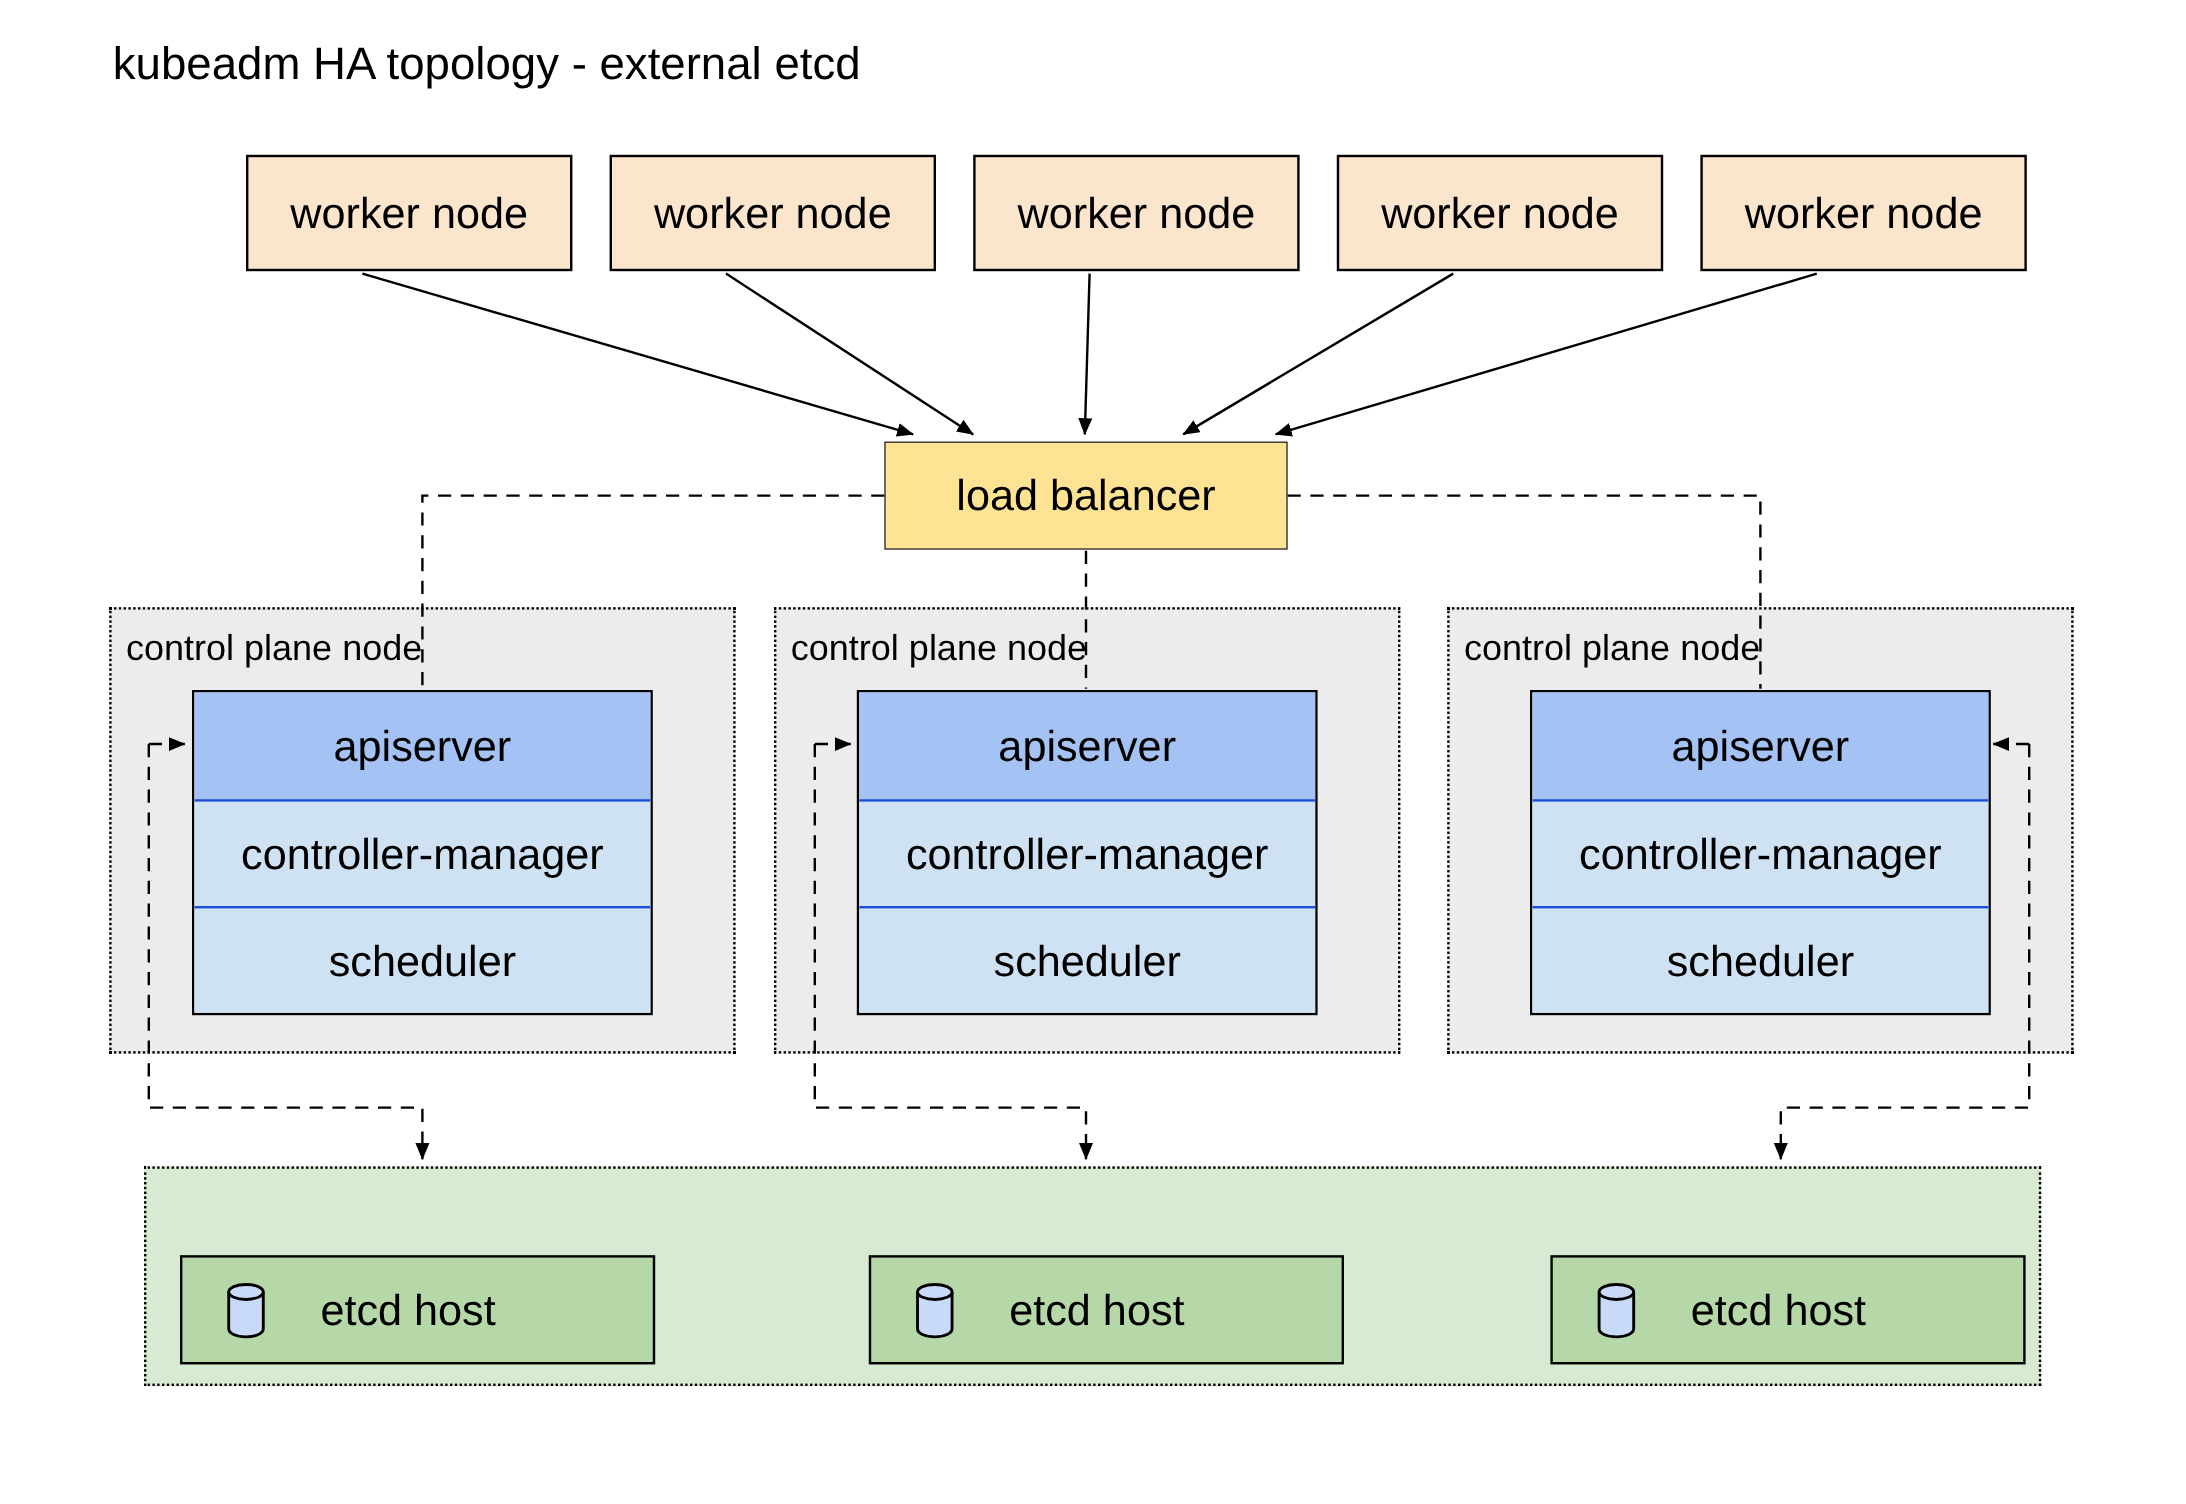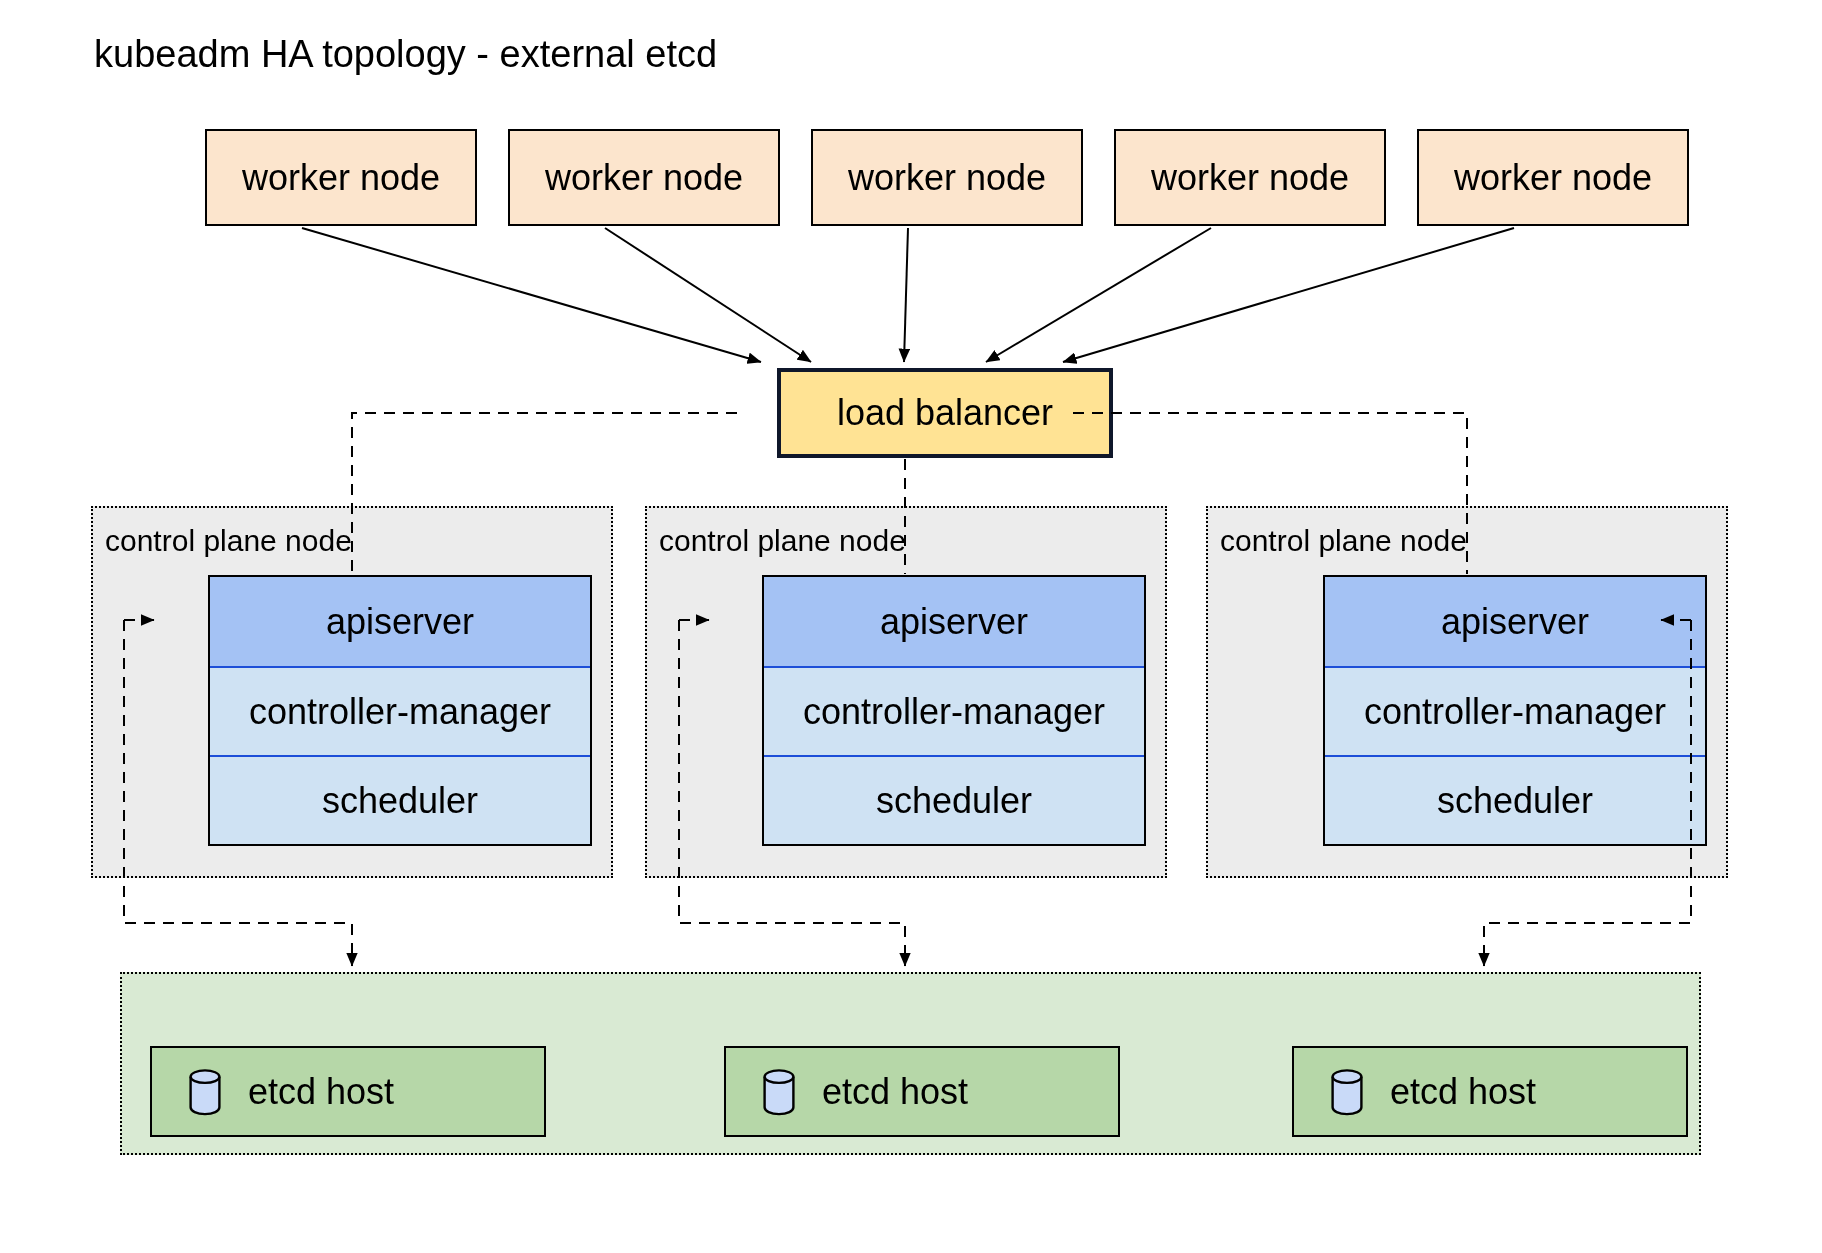--- a/index.html
+++ b/index.html
@@ -14,35 +14,34 @@
   }
   .worker{
     background:var(--pal-worker_fill,#fce5cd);
     border:2px solid #000;
     display:flex;align-items:center;justify-content:center;
     font-size:36px;
     margin-left:39px;
   }
   .lb{
     background:var(--pal-load_balancer_fill,#ffe394);
-    border:4px solid #0f172a;
+    border:1px solid #0f172a;
     display:flex;align-items:center;justify-content:center;
     font-size:36px;
-    margin-left:40px;
   }
   .cp{
     background:var(--pal-control_plane_fill,#ececec);
     border:2px dotted #000;
   }
   .cp-label{
     position:absolute;left:12px;top:16px;font-size:30px;white-space:nowrap;
   }
   .stack{
     position:absolute;left:67px;top:67px;width:384px;
-    border:2px solid #000;box-sizing:border-box;margin-left:48px;
+    border:2px solid #000;box-sizing:border-box;
   }
   .row{
     height:89px;box-sizing:border-box;
     display:flex;align-items:center;justify-content:center;
     font-size:36px;
     background:var(--pal-component_fill,#cfe2f3);
     border-top:2px solid #1d4ed8;
   }
   .row:first-child{border-top:none;}
   .row.api{background:var(--pal-apiserver_fill,#a4c2f4);}
@@ -55,21 +54,21 @@
     font-size:30px;
   }
   .etcd-host{
     position:absolute;width:396px;height:91px;box-sizing:border-box;
     background:var(--pal-etcd_host_fill,#b6d7a8);
     border:2px solid #000;
     display:flex;align-items:center;
     padding-left:34px;font-size:36px;
   }
   .cyl{width:38px;height:48px;flex:0 0 auto;}
-  .etcd-host .lbl{margin-left:24px;}
+  .etcd-host .lbl{margin-left:43px;}
   svg.connectors{position:absolute;left:0;top:0;pointer-events:none;}
   .ln{stroke:var(--pal-line_color,#000);stroke-width:2;fill:none;}
   .dash{stroke-dasharray:11 8;}
 </style>
 </head>
 <body>
 
 <div class="canvas">
 
   <div class="title">kubeadm HA topology - external etcd</div>

